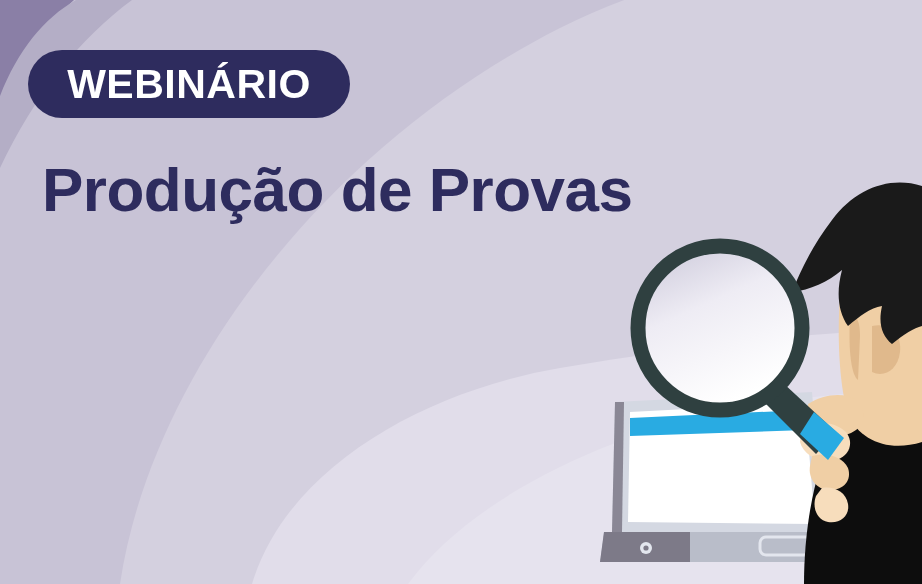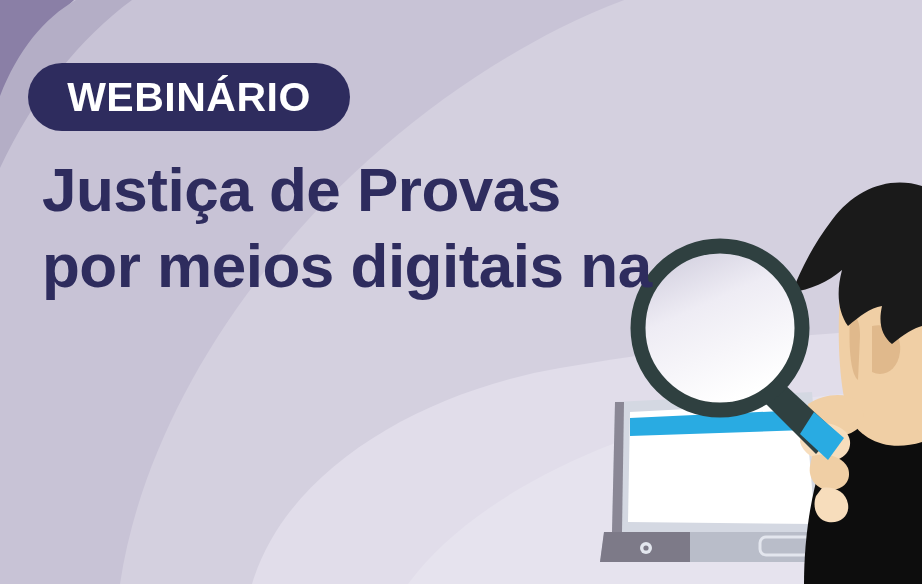--- a/index.html
+++ b/index.html
@@ -23,21 +23,21 @@
     left: 0; top: 0;
     width: 922px;
     height: 584px;
     display: block;
   }
 
   
   .badge {
     position: absolute;
     left: 28px;
-    top: 63px;
+    top: 50px;
     width: 322px;
     height: 68px;
     background: #2e2c5e;
     border-radius: 34px;
     display: flex;
     align-items: center;
     justify-content: center;
     z-index: 6;
   }
   .badge-label {
@@ -110,22 +110,21 @@
       <path d="M 0 96 C 18 50 44 18 76 0 L 132 0
                C 80 38 34 96 0 168 Z" fill="#b4aec6"></path>
     </g>
   </svg>
 
   <div class="badge">
     <span class="badge-label">WEBINÁRIO</span>
   </div>
 
   <div class="title-block">
-    <div class="title-line">Justiça de Provas</div>
-    <div class="title-line">por meios digitais na</div>
+    <div class="title-line">Produção de Provas</div>
   </div>
 
   <svg id="art-svg" viewBox="0 0 362 454">
     <defs>
       <clipPath id="artClip">
         <rect x="0" y="0" width="362" height="454"></rect>
       </clipPath>
       <linearGradient id="lensGrad" x1="0" y1="0" x2="0.45" y2="1">
         <stop offset="0%" stop-color="#c9c6d8"></stop>
         <stop offset="45%" stop-color="#eeecf4"></stop>

